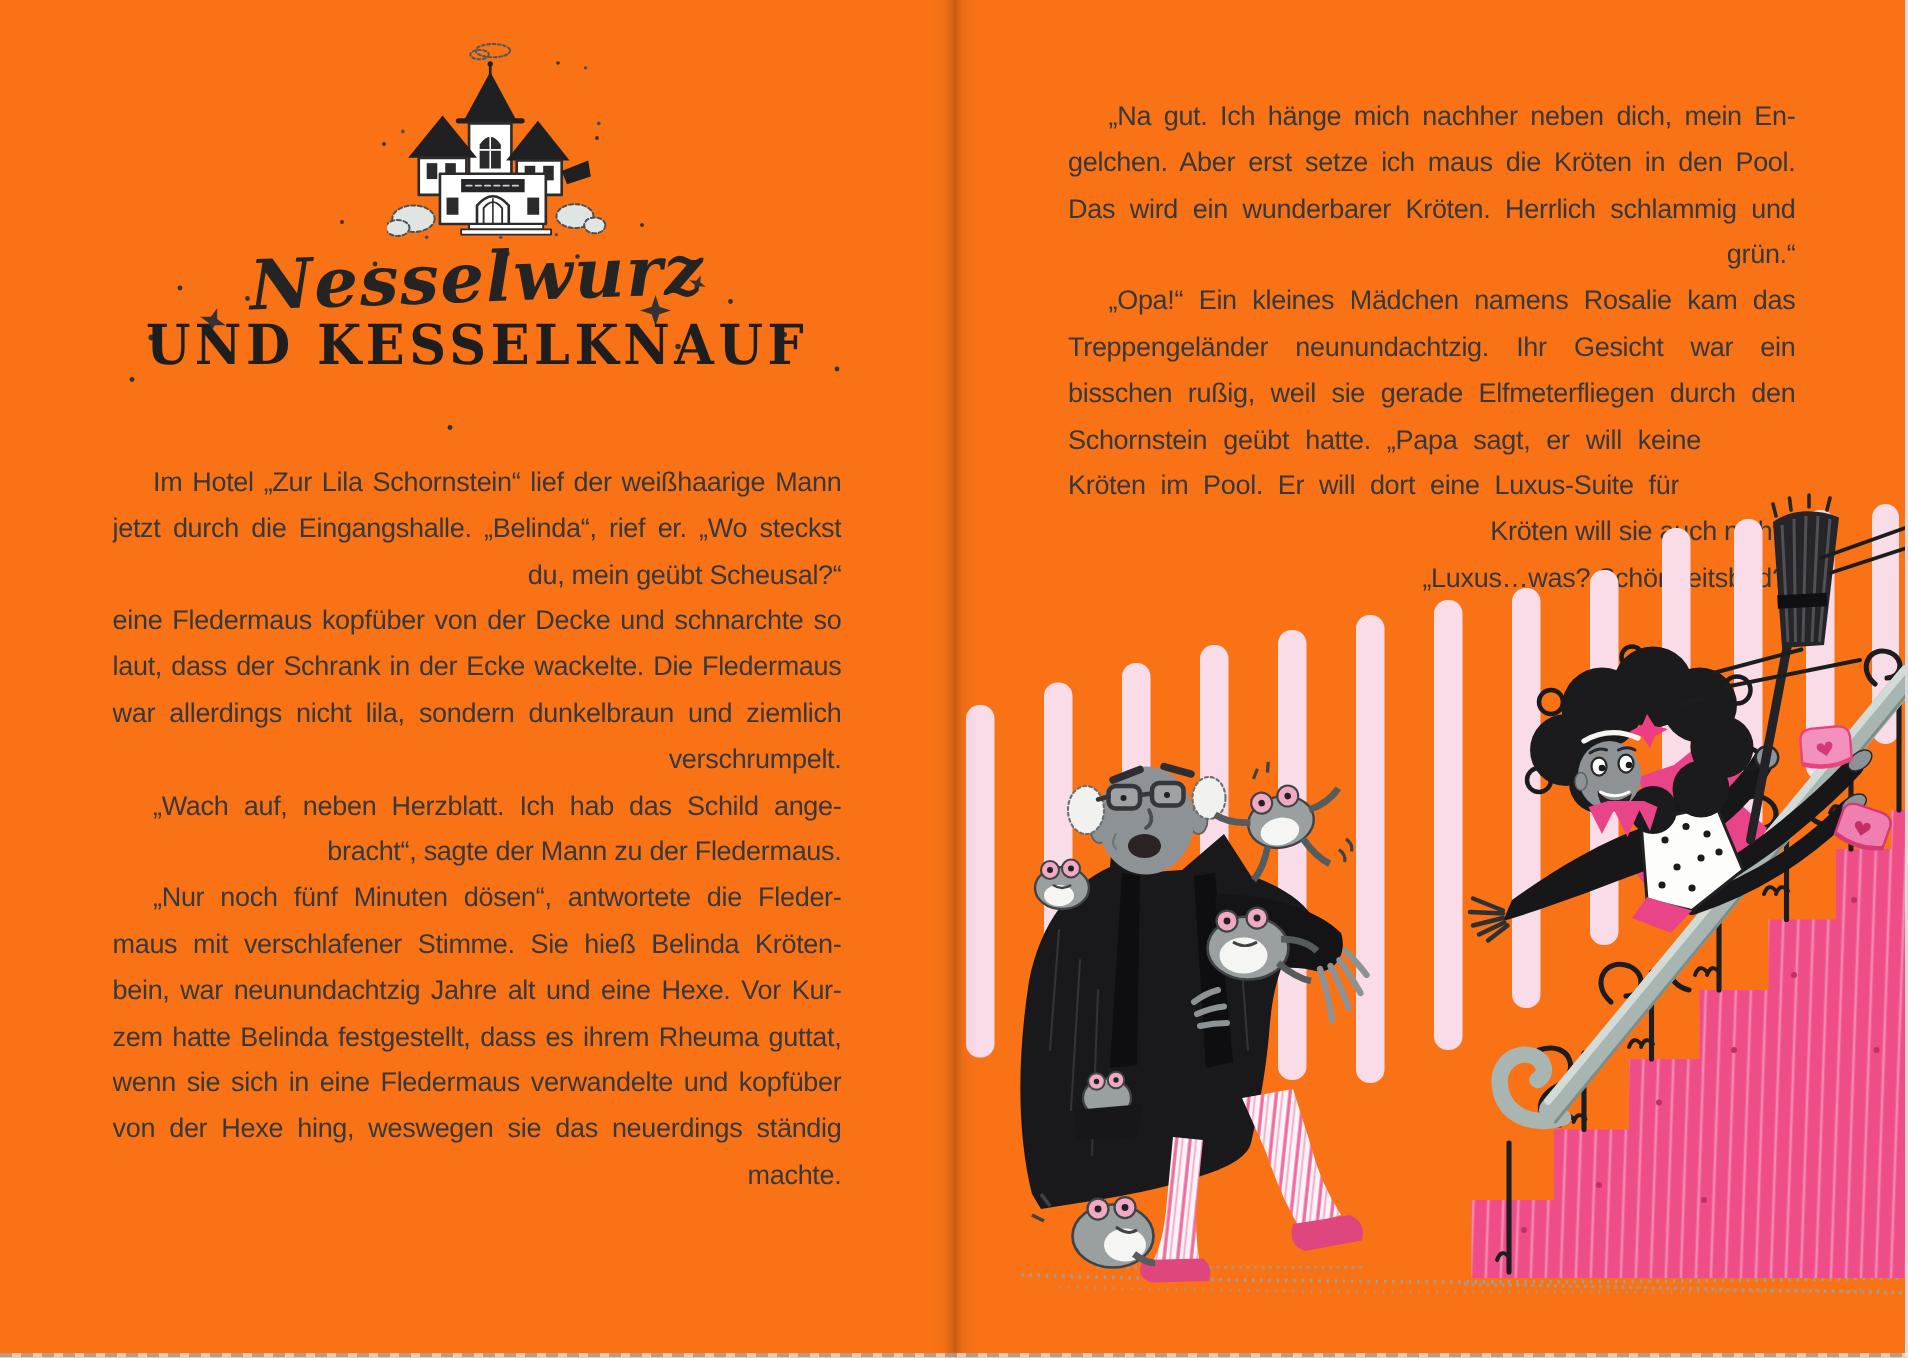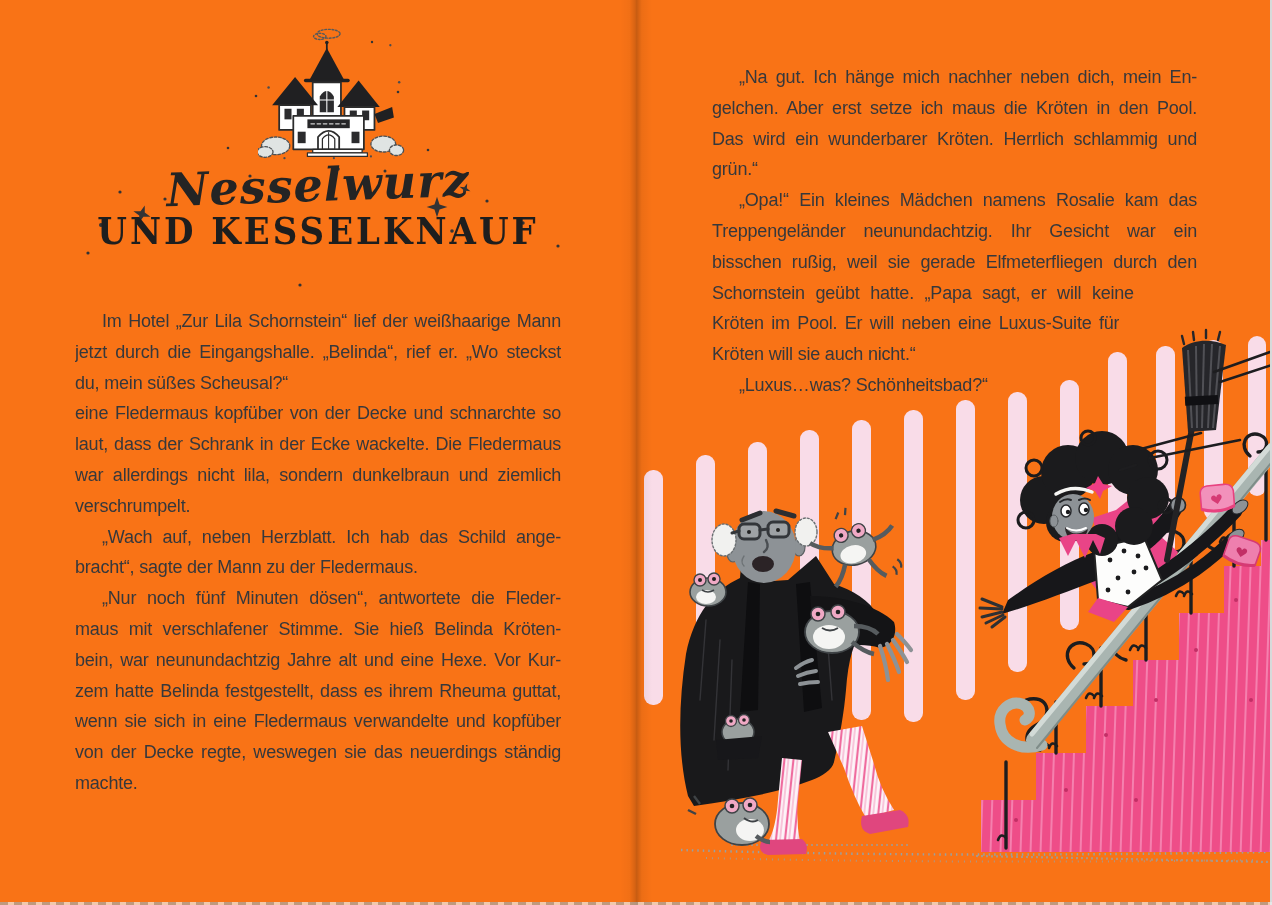--- a/index.html
+++ b/index.html
@@ -20,21 +20,21 @@
          font-family:"DejaVu Serif","Liberation Serif",serif;font-style:italic;font-weight:600;
          font-size:46px;color:#242424;letter-spacing:1px;transform:rotate(-2deg);}
   .title-caps{position:absolute;left:0;top:211px;width:636px;text-align:center;
          font-family:"DejaVu Serif","Liberation Serif",serif;font-weight:700;
          font-size:34px;letter-spacing:3px;color:#1e1e1e;transform:scaleY(1.08);}
 
   
   .textcol{position:absolute;color:#36383c;font-size:18px;line-height:30.8px;letter-spacing:-0.2px;}
   .tc-left{left:75px;top:306px;width:486px;}
   .tc-right{left:76px;top:62px;width:485px;}
-  .line{height:30.8px;overflow:hidden;text-align:left;}
+  .line{height:30.8px;overflow:hidden;text-align:right;}
   .line.j{text-align:justify;text-align-last:justify;word-spacing:-0.4px;}
   .line.ind{text-indent:27px;}
 
   .ill{position:absolute;left:0;top:0;}
 </style>
 </head>
 <body>
 
 <div class="spread">
 
@@ -130,59 +130,59 @@
       </g>
     </svg>
 
     <h1 class="title-script" style="margin:0;">Nesselwurz</h1>
     <h2 class="title-caps" style="margin:0;">UND KESSELKNAUF</h2>
 
     <div class="textcol tc-left">
         <div class="para">
           <div class="line j ind">Im Hotel „Zur Lila Schornstein“ lief der weißhaarige Mann</div>
           <div class="line j">jetzt durch die Eingangshalle. „Belinda“, rief er. „Wo steckst</div>
-          <div class="line">du, mein süßes Scheusal?“</div>
+          <div class="line">du, mein geübt Scheusal?“</div>
         </div>
         <div class="para">
           <div class="line j">eine Fledermaus kopfüber von der Decke und schnarchte so</div>
           <div class="line j">laut, dass der Schrank in der Ecke wackelte. Die Fledermaus</div>
           <div class="line j">war allerdings nicht lila, sondern dunkelbraun und ziemlich</div>
           <div class="line">verschrumpelt.</div>
         </div>
         <div class="para">
           <div class="line j ind">„Wach auf, neben Herzblatt. Ich hab das Schild ange-</div>
           <div class="line">bracht“, sagte der Mann zu der Fledermaus.</div>
         </div>
         <div class="para">
           <div class="line j ind">„Nur noch fünf Minuten dösen“, antwortete die Fleder-</div>
           <div class="line j">maus mit verschlafener Stimme. Sie hieß Belinda Kröten-</div>
           <div class="line j">bein, war neunundachtzig Jahre alt und eine Hexe. Vor Kur-</div>
           <div class="line j">zem hatte Belinda festgestellt, dass es ihrem Rheuma guttat,</div>
           <div class="line j">wenn sie sich in eine Fledermaus verwandelte und kopfüber</div>
-          <div class="line j">von der Decke regte, weswegen sie das neuerdings ständig</div>
+          <div class="line j">von der Hexe hing, weswegen sie das neuerdings ständig</div>
           <div class="line">machte.</div>
         </div>
       </div>
   </section>
 
   <section class="page page-right">
 
     <div class="textcol tc-right">
         <div class="para">
           <div class="line j ind">„Na gut. Ich hänge mich nachher neben dich, mein En-</div>
           <div class="line j">gelchen. Aber erst setze ich maus die Kröten in den Pool.</div>
           <div class="line j">Das wird ein wunderbarer Kröten. Herrlich schlammig und</div>
           <div class="line">grün.“</div>
         </div>
         <div class="para">
           <div class="line j ind">„Opa!“ Ein kleines Mädchen namens Rosalie kam das</div>
           <div class="line j">Treppengeländer neunundachtzig. Ihr Gesicht war ein</div>
           <div class="line j">bisschen rußig, weil sie gerade Elfmeterfliegen durch den</div>
           <div class="line j" style="width: 87%;">Schornstein geübt hatte. „Papa sagt, er will keine</div>
-          <div class="line j" style="width: 84%;">Kröten im Pool. Er will neben eine Luxus-Suite für</div>
+          <div class="line j" style="width: 84%;">Kröten im Pool. Er will dort eine Luxus-Suite für</div>
           <div class="line">Kröten will sie auch nicht.“</div>
         </div>
         <div class="para">
           <div class="line ind">„Luxus…was? Schönheitsbad?“</div>
         </div>
       </div>
 
     <svg class="ill" width="636" height="905" viewBox="0 0 636 905" aria-label="Opa im schwarzen Mantel voller Kröten vor der rosa Treppe, Rosalie saust mit dem Besen das Treppengeländer herunter">
       <defs>
         <pattern id="trouserStripes" width="9" height="9" patternUnits="userSpaceOnUse" patternTransform="rotate(6)">

